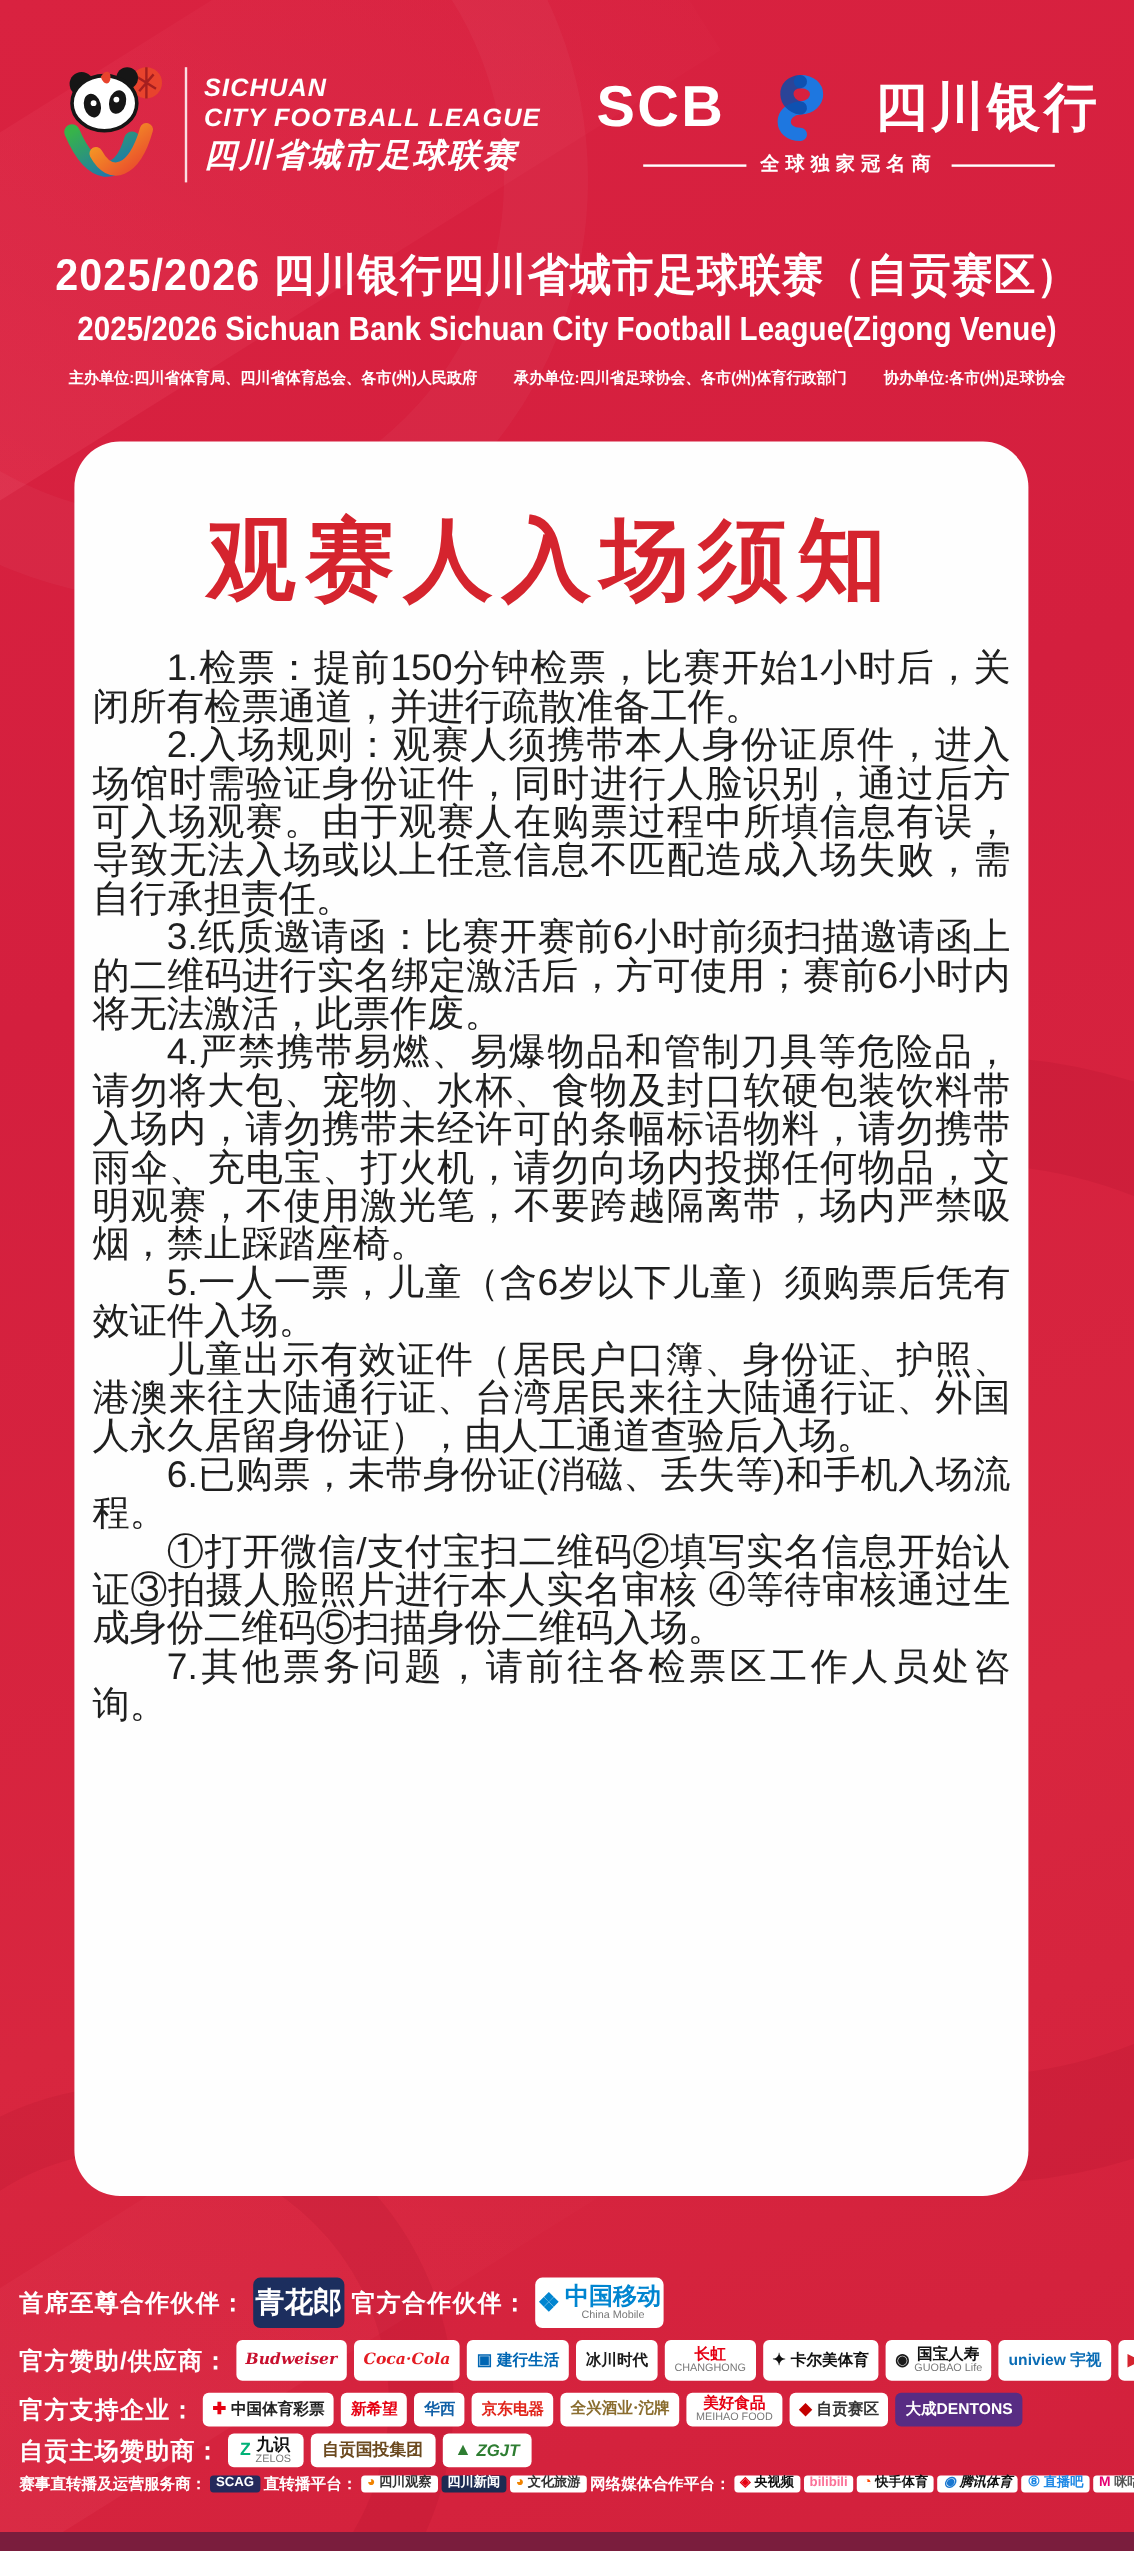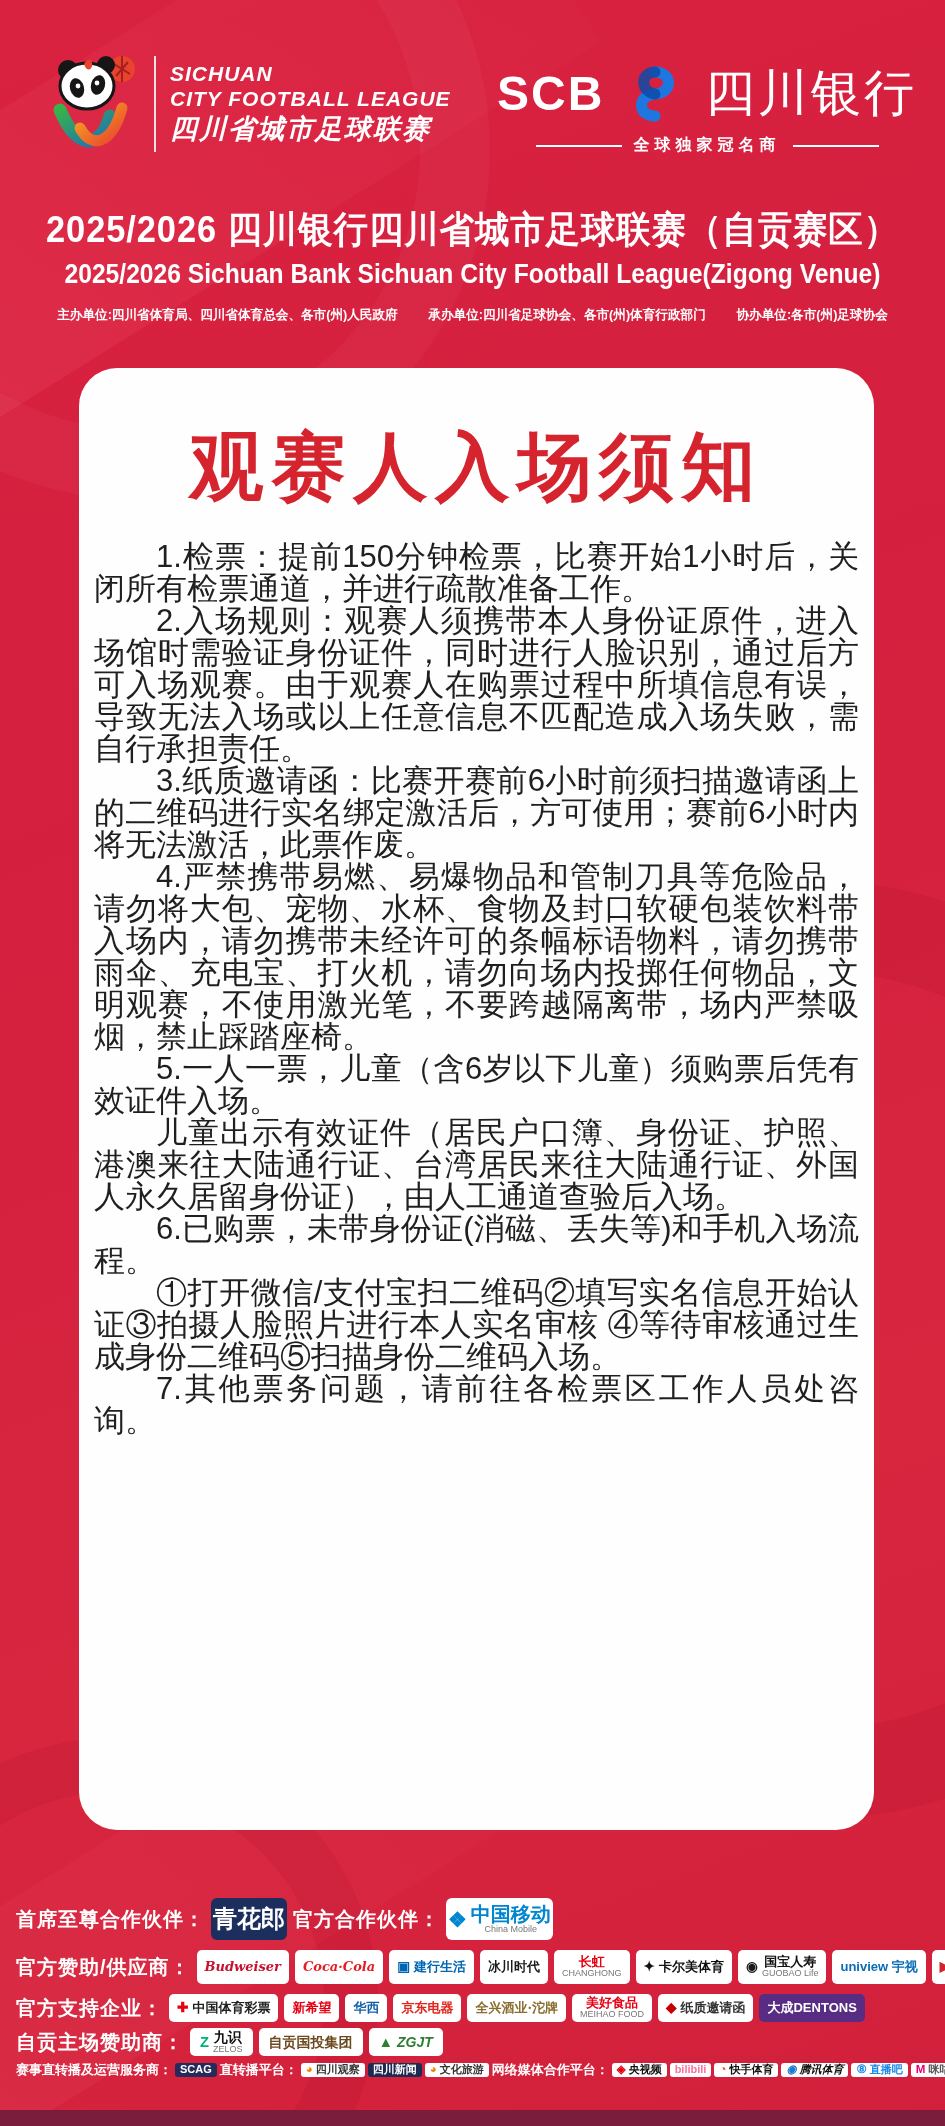--- a/index.html
+++ b/index.html
@@ -19,33 +19,33 @@
   
   .header{position:absolute;top:50px;left:0;width:100%;height:160px;}
   .league-logo{position:absolute;left:48px;top:2px;display:flex;align-items:center;gap:14px;}
   .logo-divider{width:2px;height:96px;background:rgba(255,255,255,0.85);}
   .league-text{color:#fff;font-style:italic;font-weight:bold;line-height:1.18;}
   .league-text .en{font-size:21px;letter-spacing:1px;}
   .league-text .zh{font-size:27px;letter-spacing:2px;margin-top:2px;}
   .bank-logo{position:absolute;right:28px;top:10px;width:420px;text-align:center;color:#fff;}
   .bank-row{display:flex;align-items:center;justify-content:space-between;gap:10px;}
   .scb{font-size:48px;font-weight:bold;letter-spacing:2px;}
-  .bank-name{font-size:50px;font-weight:normal;letter-spacing:3px;}
+  .bank-name{font-size:44px;font-weight:bold;letter-spacing:3px;}
   .tagline{margin-top:8px;display:flex;align-items:center;justify-content:center;gap:12px;font-size:16px;letter-spacing:5px;font-weight:bold;}
   .tl-line{display:inline-block;width:86px;height:2px;background:#fff;}
 
   
   .title-zh{position:absolute;top:205px;width:100%;text-align:center;color:#fff;font-size:37px;font-weight:bold;letter-spacing:1px;white-space:nowrap;transform:scaleX(0.93);}
   .title-en{position:absolute;top:258px;width:100%;text-align:center;color:#fff;font-size:28px;font-weight:bold;white-space:nowrap;transform:scaleX(0.88);}
   .organizers{position:absolute;top:306px;width:100%;text-align:center;color:#fff;font-size:13px;font-weight:bold;white-space:nowrap;transform:scaleX(0.97);}
   .organizers span{margin:0 14px;}
 
   
   .card{
-    position:absolute;left:79px;top:368px;width:795px;height:1462px;
+    position:absolute;left:62px;top:368px;width:795px;height:1462px;
     background:#fefefe;border-radius:38px;box-sizing:border-box;padding:0 15px;
   }
   .card-title{
     margin:56px 0 0 0;text-align:center;color:#d5242e;
     font-size:74px;font-weight:bold;letter-spacing:8px;line-height:1.15;
   }
   .card-body{margin-top:32px;color:#1f1f1f;font-size:31px;line-height:32px;text-align:justify;}
   .para{margin:0;text-indent:2em;}
 
   
@@ -254,21 +254,21 @@
         </span>
         <span class="chip" style="color: rgb(230, 0, 18);">
           <span class="col">
             <span>美好食品</span>
             <span class="chip-sub">MEIHAO FOOD</span>
           </span>
         </span>
         <span class="chip" style="color: rgb(51, 51, 51);">
           <span class="chip-ic" style="color: rgb(196, 0, 0);">◆</span>
           <span class="col">
-            <span>纸质邀请函</span>
+            <span>自贡赛区</span>
           </span>
         </span>
         <span class="chip" style="background: rgb(88, 44, 131); color: rgb(255, 255, 255);">
           <span class="col">
             <span>大成DENTONS</span>
           </span>
         </span>
       </div>
     <div class="sp-row r4">
         <span class="sp-label">自贡主场赞助商：</span>

